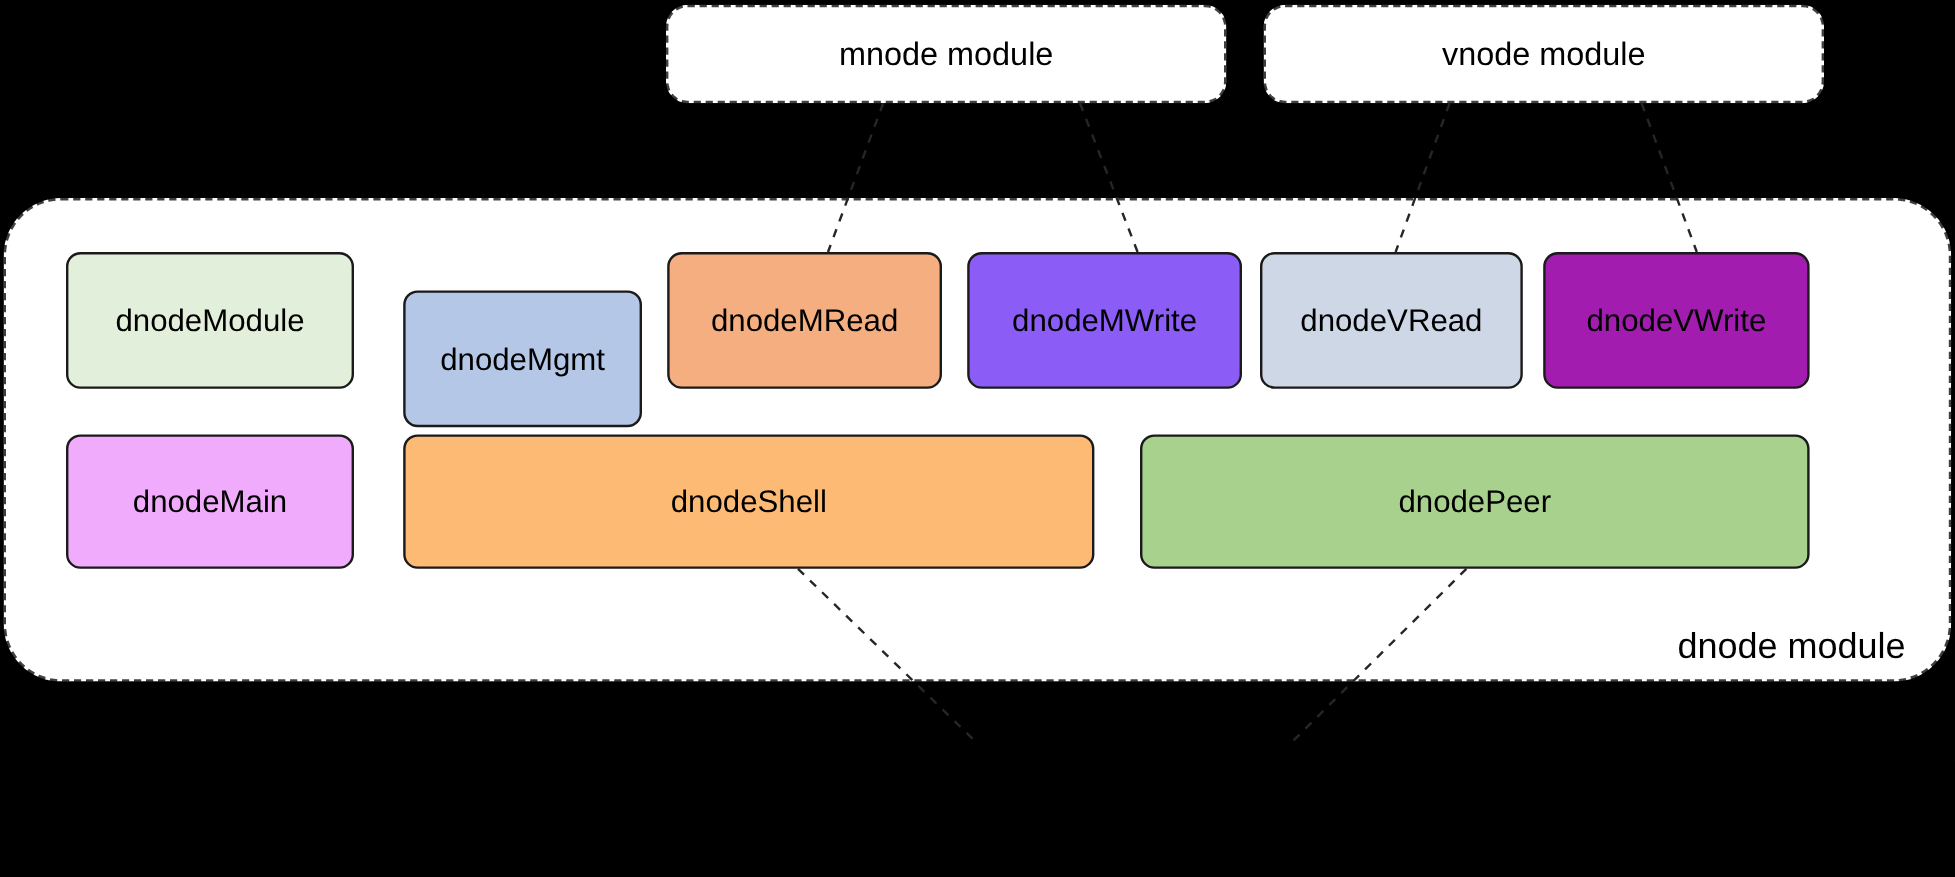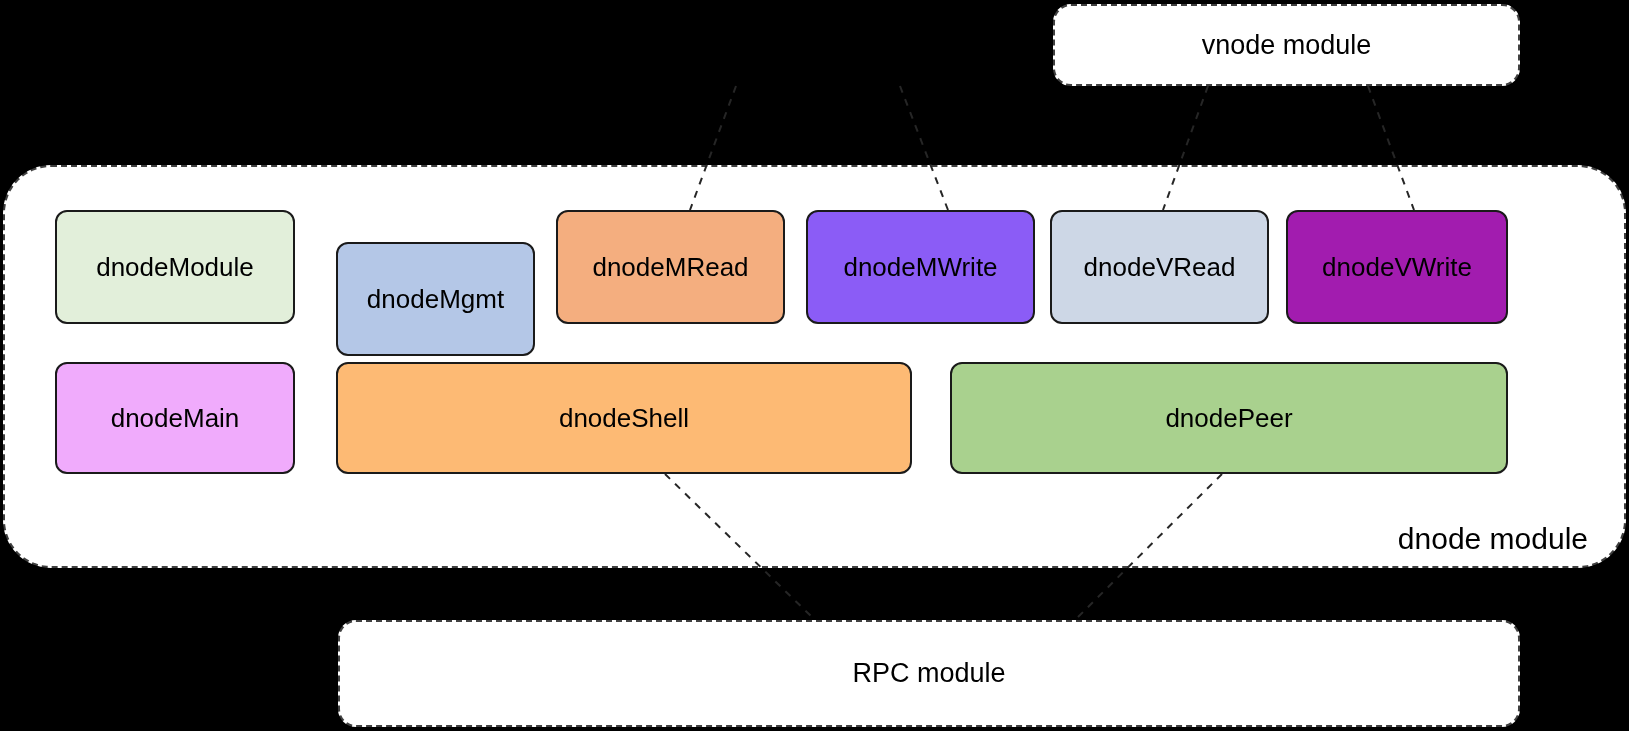--- a/index.html
+++ b/index.html
@@ -90,32 +90,32 @@
     stroke: #262626;
     stroke-width: 2;
     stroke-dasharray: 7 7;
   }
 </style>
 </head>
 <body>
 
 <div id="canvas">
 
+  <div class="module-box" id="mnode-module" style="left: 555px; top: 4px; width: 467px; height: 82px;">
+    <span class="module-label">mnode module</span>
+  </div>
 
   <div class="module-box" id="vnode-module" style="left: 1053px; top: 4px; width: 467px; height: 82px;">
     <span class="module-label">vnode module</span>
   </div>
 
   <div class="module-box" id="dnode-module" style="left: 3px; top: 165px; width: 1623px; height: 403px;">
     <span id="dnode-module-label">dnode module</span>
   </div>
 
-  <div class="module-box" id="rpc-module" style="left: 338px; top: 620px; width: 1182px; height: 107px;">
-    <span class="module-label">RPC module</span>
-  </div>
 
   <svg id="connectors" viewBox="0 0 1629 731" xmlns="http://www.w3.org/2000/svg">
       <line x1="736" y1="86" x2="690" y2="210"></line>
       <line x1="900" y1="86" x2="948" y2="210"></line>
       <line x1="1208" y1="86" x2="1163" y2="210"></line>
       <line x1="1368" y1="86" x2="1414" y2="210"></line>
       <line x1="665" y1="474" x2="815" y2="620"></line>
       <line x1="1222" y1="474" x2="1075" y2="620"></line>
     </svg>
 

